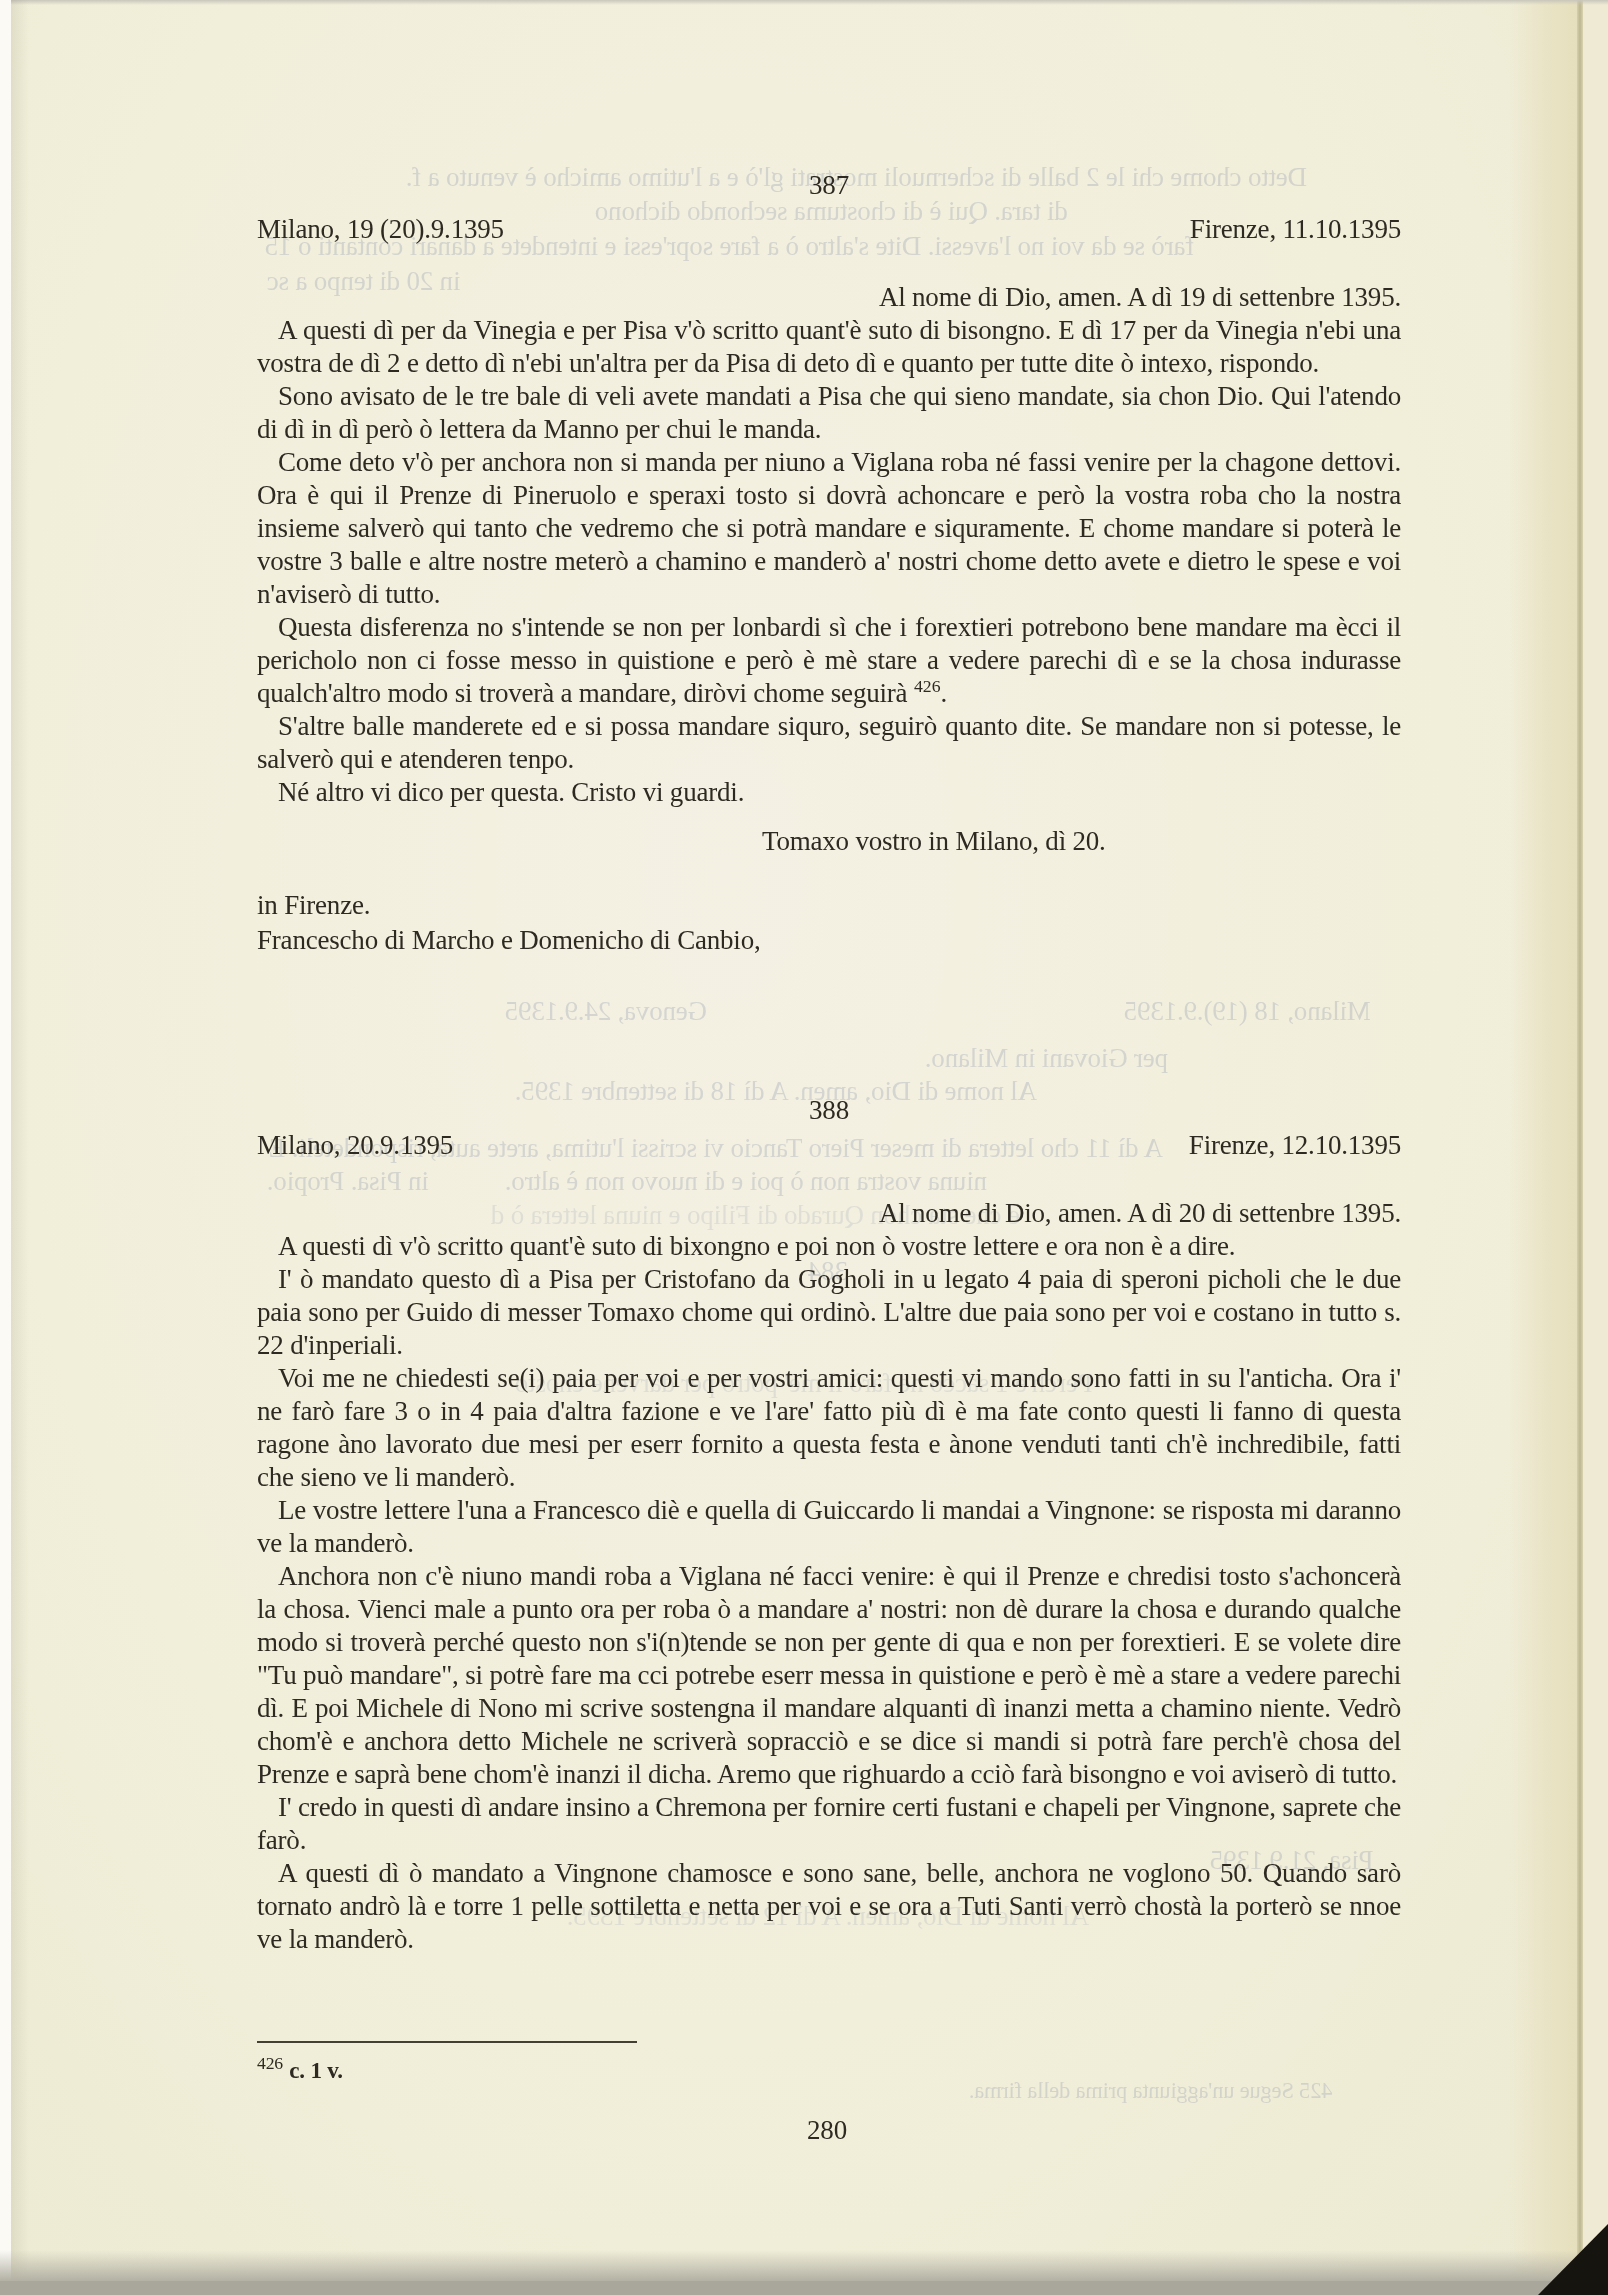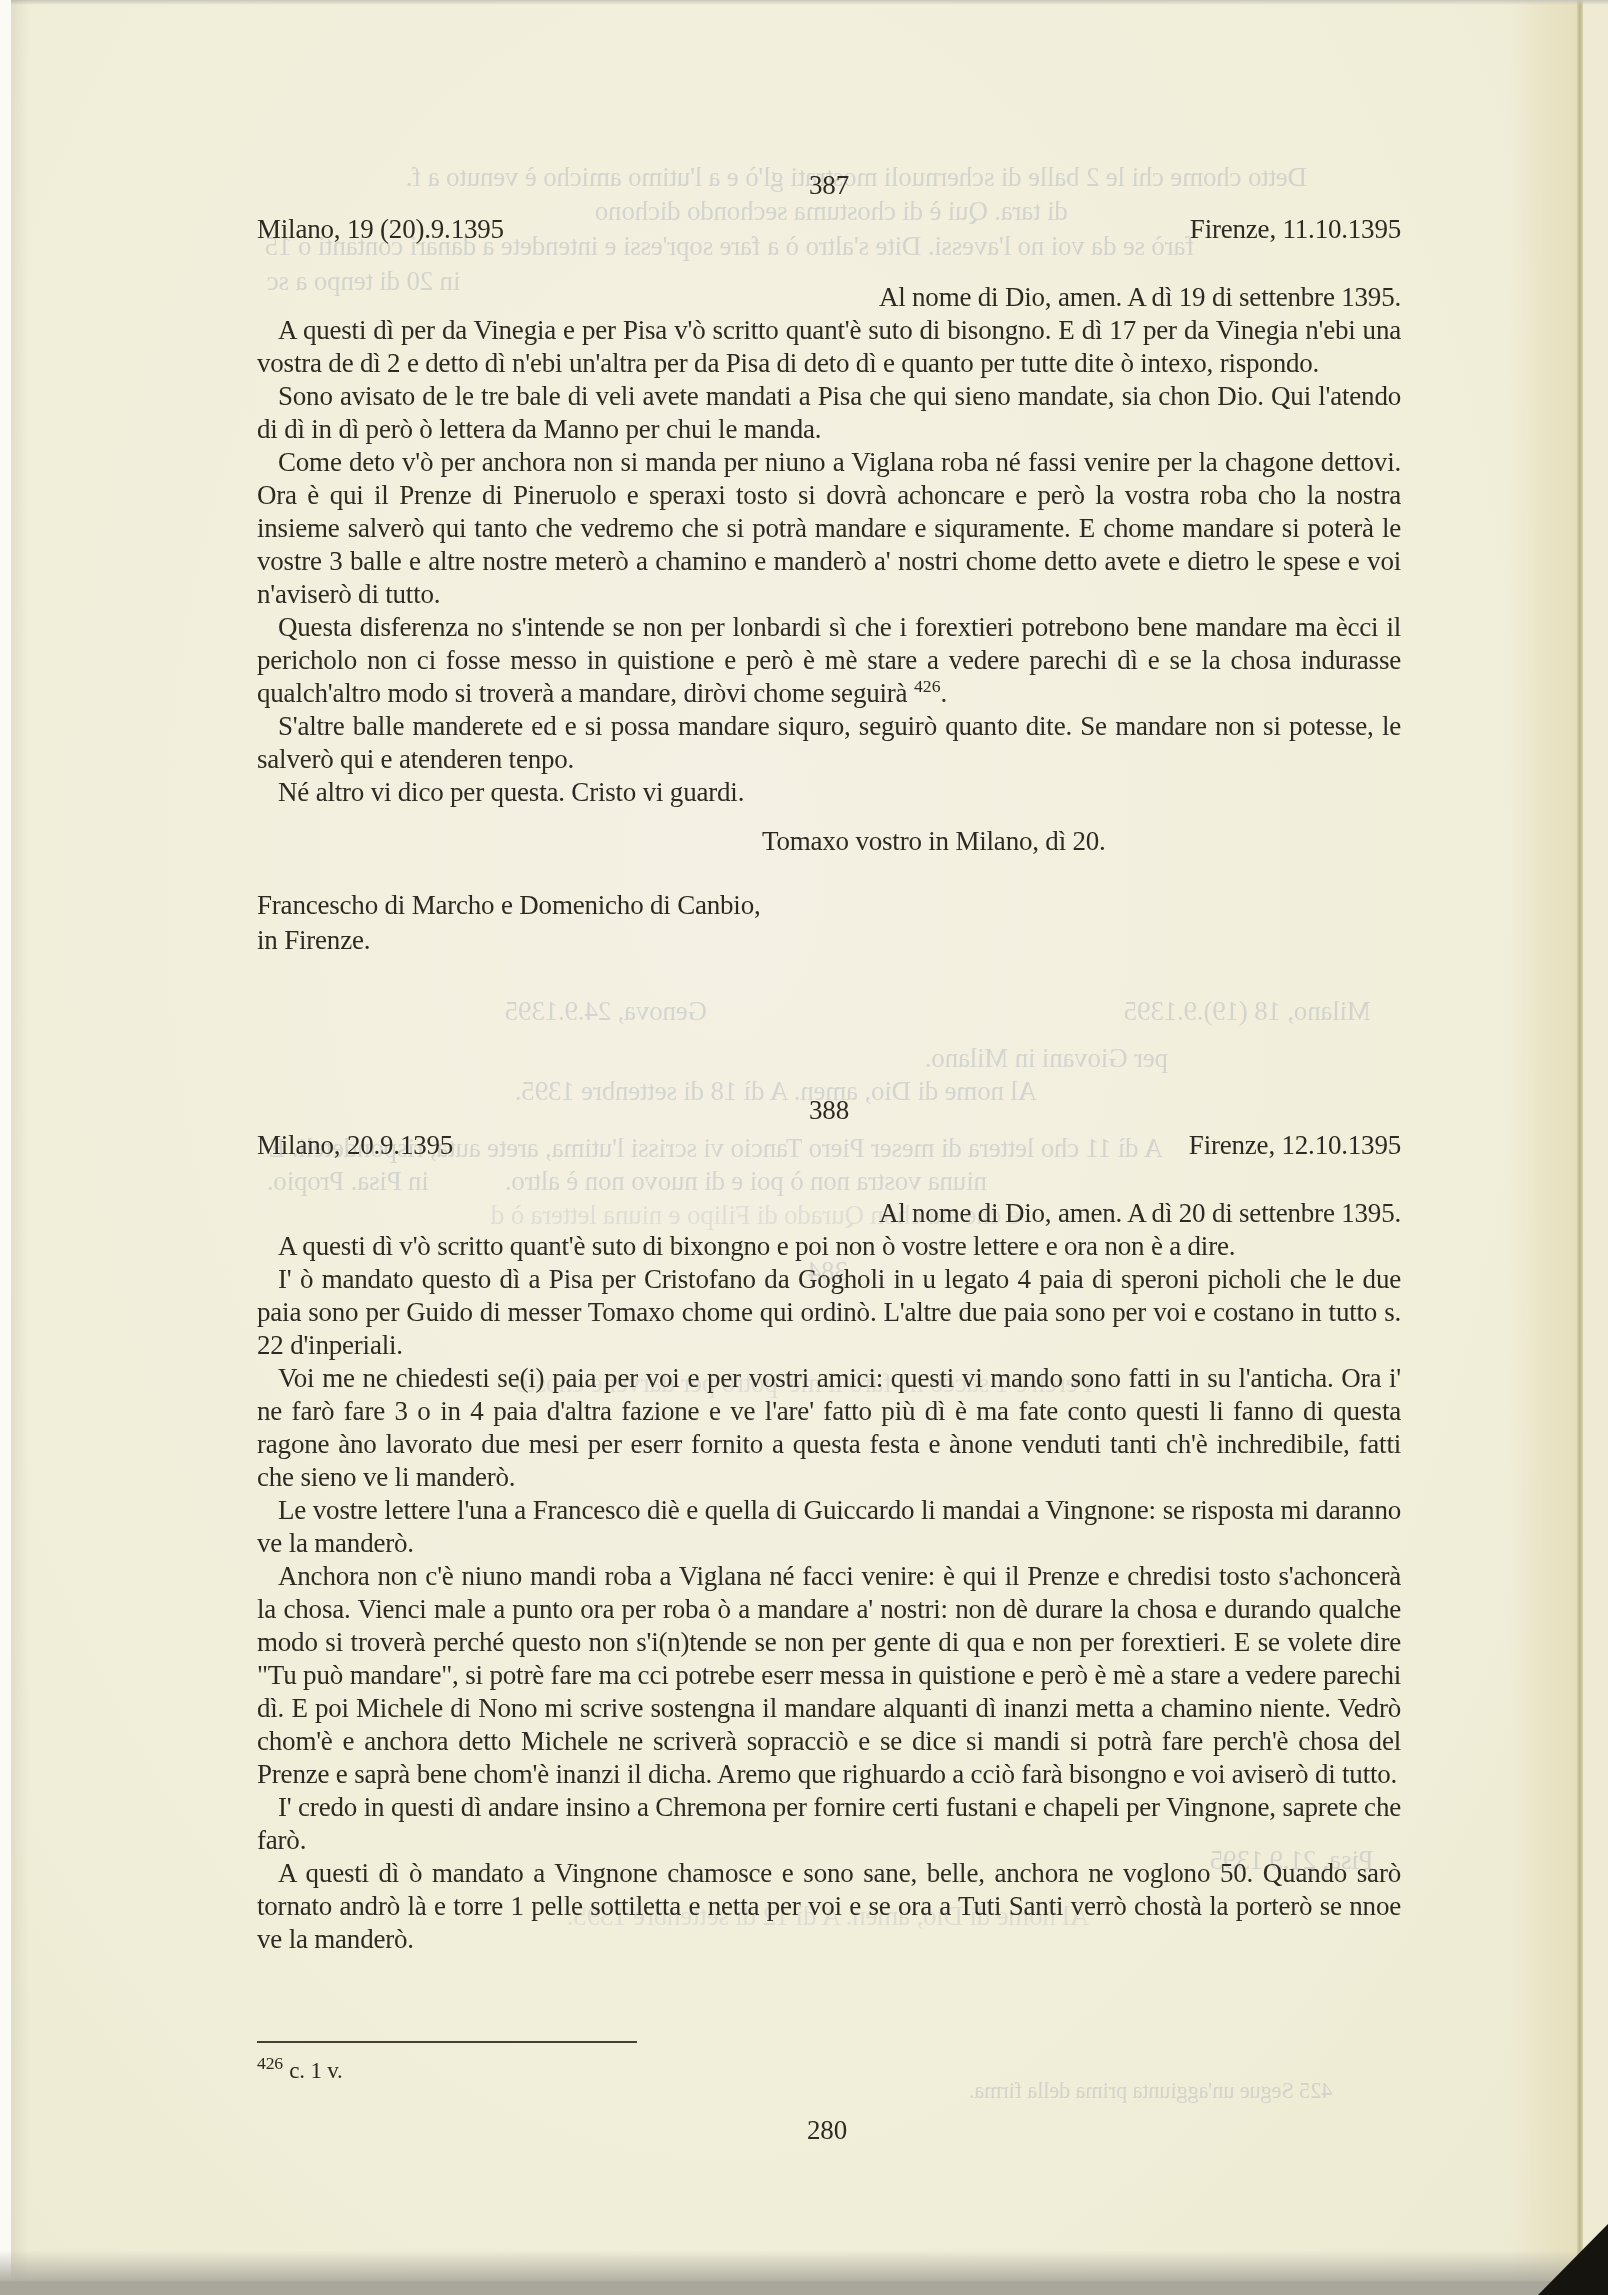--- a/index.html
+++ b/index.html
@@ -20,21 +20,21 @@
   #letter387 .salutation{margin-top:35px;}
   #letter388 .salutation{margin-top:35px;}
   p{margin:0;text-indent:21px;text-align:justify;}
   sup.fnmark{font-size:17.7px;line-height:0;vertical-align:super;letter-spacing:0;}
   .signature{margin-top:16px;padding-left:505px;}
   .address{margin-top:30px;line-height:35px;}
   #footnote{position:absolute;left:257px;top:2041px;width:1144px;}
   .fn-rule{width:380px;height:2.4px;background:#433f33;}
   .fn-text{margin-top:13px;font-size:23px;line-height:29px;}
   .fn-text sup{font-size:17.7px;vertical-align:super;line-height:0;}
-  .fn-text .fn-body{margin-left:6.4px;}
+  .fn-text .fn-body{margin-left:6.4px;font-weight:bold;}
   .page-number{position:absolute;left:255px;top:2114px;width:1144px;text-align:center;}
   
   .ghost{
     position:absolute;transform:scaleX(-1);white-space:nowrap;
     color:#9aa2b2;opacity:.34;filter:blur(0.6px);
   }
   .ghost.faint{opacity:.22;}
   .ghost.sm{font-size:22.5px;}
   
   .edge-top{position:absolute;left:0;top:0;width:100%;height:4.8px;background:linear-gradient(#c9c7bb,rgba(201,199,187,0));}
@@ -80,22 +80,22 @@
     </div>
     <div class="salutation">Al nome di Dio, amen. A dì 19 di settenbre 1395.</div>
     <p>A questi dì per da Vinegia e per Pisa v'ò scritto quant'è suto di bisongno. E dì 17 per da Vinegia n'ebi una vostra de dì 2 e detto dì n'ebi un'altra per da Pisa di deto dì e quanto per tutte dite ò intexo, rispondo.</p>
     <p>Sono avisato de le tre bale di veli avete mandati a Pisa che qui sieno mandate, sia chon Dio. Qui l'atendo di dì in dì però ò lettera da Manno per chui le manda.</p>
     <p>Come deto v'ò per anchora non si manda per niuno a Viglana roba né fassi venire per la chagone dettovi. Ora è qui il Prenze di Pineruolo e speraxi tosto si dovrà achoncare e però la vostra roba cho la nostra insieme salverò qui tanto che vedremo che si potrà mandare e siquramente. E chome mandare si poterà le vostre 3 balle e altre nostre meterò a chamino e manderò a' nostri chome detto avete e dietro le spese e voi n'aviserò di tutto.</p>
     <p><span>Questa disferenza no s'intende se non per lonbardi sì che i forextieri potrebono bene mandare ma ècci il pericholo non ci fosse messo in quistione e però è mè stare a vedere parechi dì e se la chosa indurasse qualch'altro modo si troverà a mandare, diròvi chome seguirà </span><sup class="fnmark">426</sup><span>.</span></p>
     <p>S'altre balle manderete ed e si possa mandare siquro, seguirò quanto dite. Se mandare non si potesse, le salverò qui e atenderen tenpo.</p>
     <p>Né altro vi dico per questa. Cristo vi guardi.</p>
     <div class="signature">Tomaxo vostro in Milano, dì 20.</div>
     <div class="address">
+      <div>in Firenze.</div>
       <div>Francescho di Marcho e Domenicho di Canbio,</div>
-      <div>in Firenze.</div>
     </div>
   </section>
 
   <section class="letter" id="letter388">
     <div class="letter-num">388</div>
     <div class="dates">
       <span>Milano, 20.9.1395</span>
       <span>Firenze, 12.10.1395</span>
     </div>
     <div class="salutation">Al nome di Dio, amen. A dì 20 di settenbre 1395.</div>

